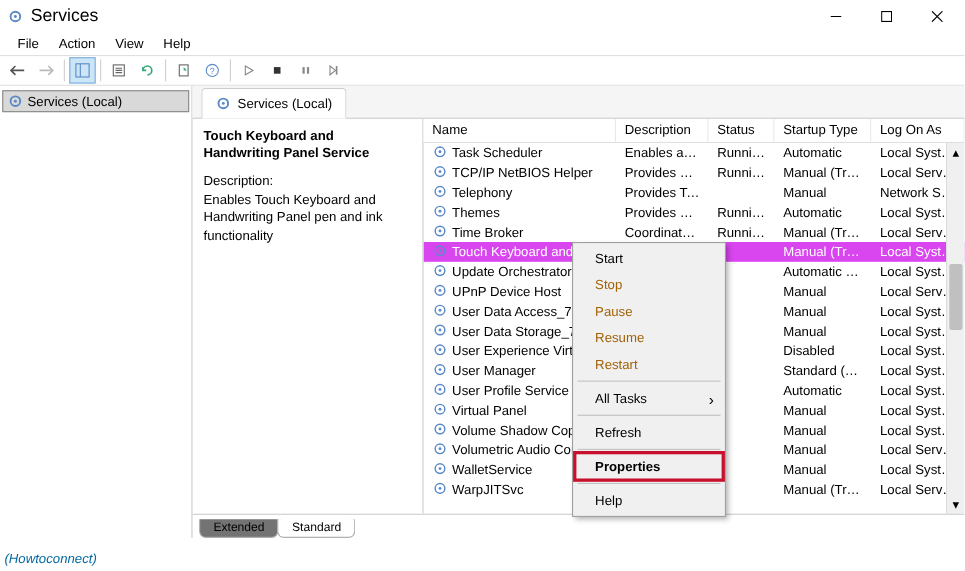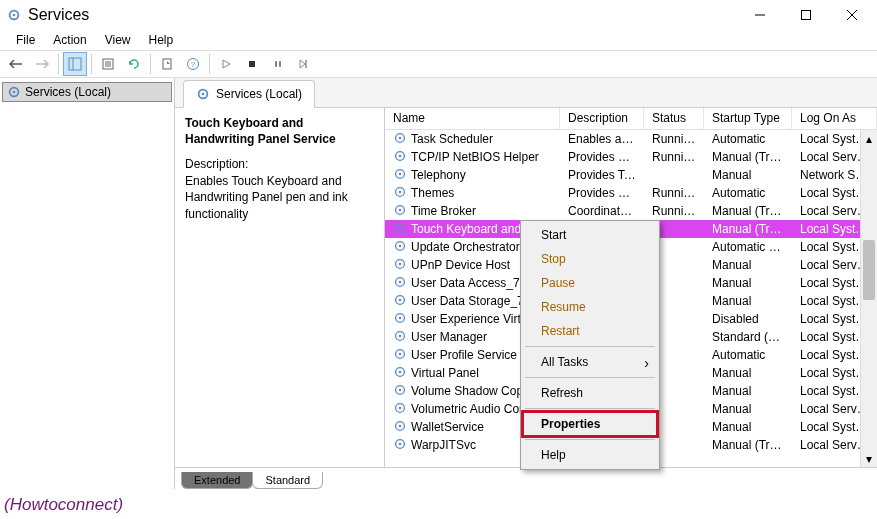--- a/index.html
+++ b/index.html
@@ -65,21 +65,21 @@
     .ctx-item { padding: 5px 18px; font-size: 12px; position: relative; }
     .ctx-item.disabled { color: #a16207; }
     .ctx-sep { height: 1px; background: #c0c0c0; margin: 3px 2px; }
     .ctx-item.sub::after { content: "›"; position: absolute; right: 8px; font-size: 14px; }
     .ctx-item.highlighted { outline: 3px solid #c8102e; outline-offset: -1px; font-weight: bold; }
     
     .tabs { height: 22px; display: flex; align-items: flex-end; padding-left: 6px; position: relative; bottom: 0; border-top: 1px solid #ccc; }
     .tab { padding: 2px 12px; border: 1px solid #aaa; border-top: none; font-size: 11px; border-radius: 0 0 6px 6px; background: #fff; margin-right: -1px; }
     .tab.active { background: #737373; }
     
-    .watermark { position: absolute; bottom: 4px; left: 4px; font-size: 17px; color: #701a75; font-style: italic; }
+    .watermark { position: absolute; bottom: 4px; left: 4px; font-size: 12px; color: #0369a1; font-style: italic; }
     
     .gear-svg { width: 14px; height: 14px; }
   </style>
 </head>
 <body>
 
 <div class="titlebar">
   <div class="titlebar-left">
     <span class="gear">
       <svg class="gear-svg" viewBox="0 0 16 16">

